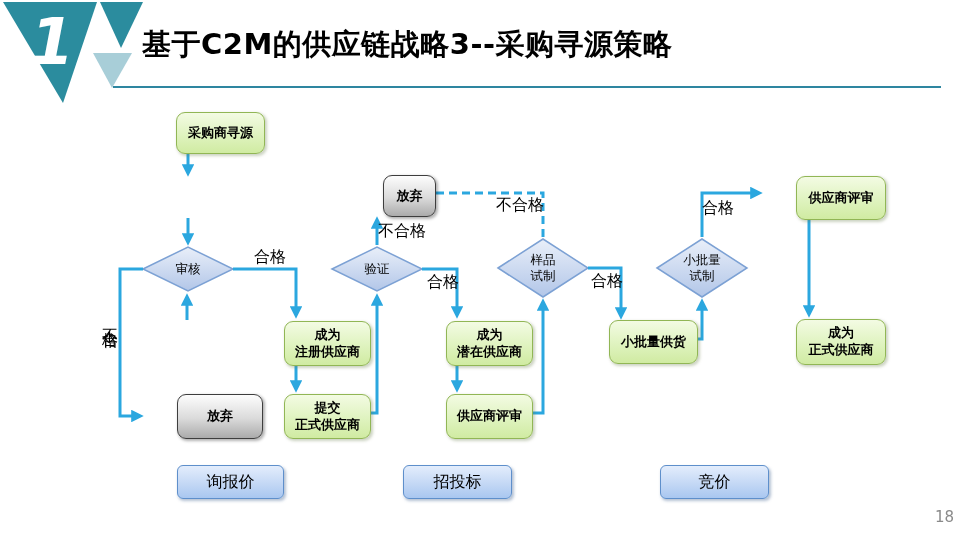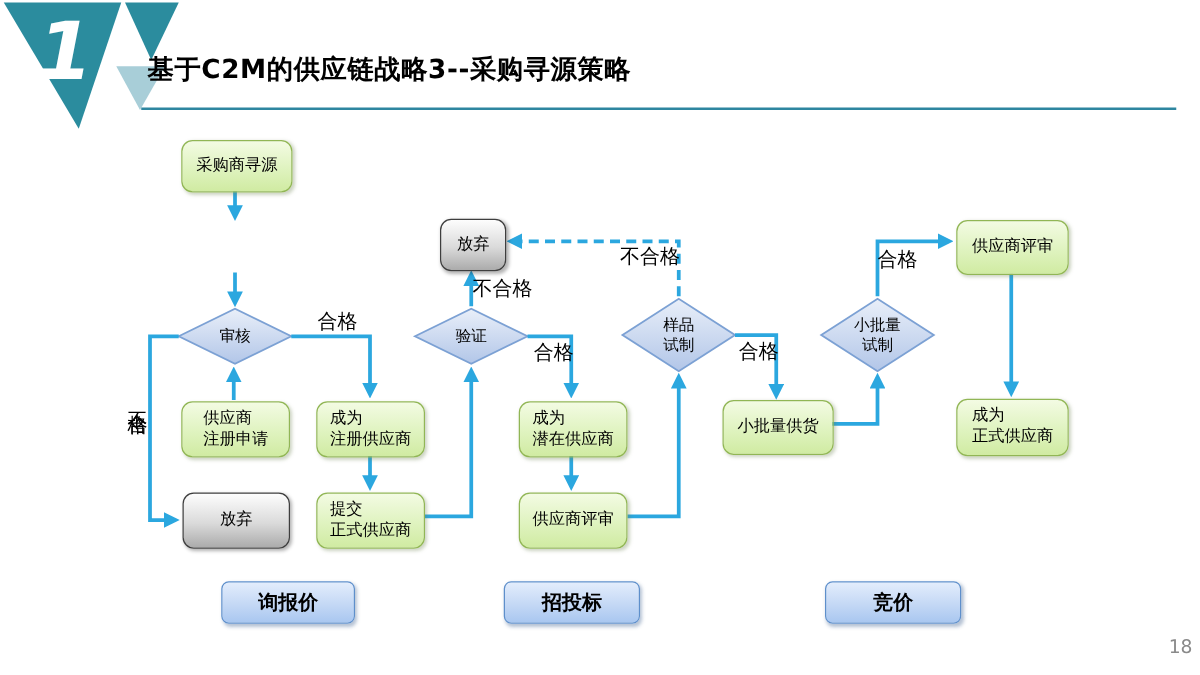--- a/index.html
+++ b/index.html
@@ -7,28 +7,28 @@
     position:relative;width:960px;height:540px;background:#ffffff;overflow:hidden;
     font-family:"DejaVu Sans","Liberation Sans",sans-serif;color:#000;
   }
   
   .emblem{position:absolute;left:0;top:0;width:160px;height:112px;}
   .badge-num{
     position:absolute;left:24px;top:0px;width:56px;height:84px;
     font-size:64px;font-weight:bold;font-style:italic;color:#fff;line-height:84px;text-align:center;
   }
   .page-title{
-    position:absolute;left:118px;top:25px;width:680px;
-    font-size:21px;font-weight:bold;letter-spacing:.5px;margin-top:16px;
+    position:absolute;left:142px;top:25px;width:680px;
+    font-size:29px;font-weight:bold;letter-spacing:.5px;
   }
   .title-rule{position:absolute;left:113px;top:86px;width:828px;height:2px;background:#2E86A0;}
   
   .proc,.abandon{
     position:absolute;border-radius:9px;display:flex;align-items:center;justify-content:center;
-    text-align:left;font-weight:normal;font-size:13px;line-height:1.3;white-space:pre-line;
+    text-align:center;font-weight:bold;font-size:13px;line-height:1.3;white-space:pre-line;margin-left:31px;
   }
   .proc{
     border:1.4px solid #91B655;
     background:linear-gradient(180deg,#F3FBE3 0%,#DFF3BF 55%,#D0EBA2 100%);
     box-shadow:1.5px 1.5px 3px rgba(110,130,80,.35);
   }
   .abandon{
     border:1.8px solid #3E3E3E;
     background:linear-gradient(180deg,#FDFDFD 0%,#DADADA 55%,#ABABAB 100%);
     box-shadow:1.5px 1.5px 3px rgba(0,0,0,.3);
@@ -36,21 +36,21 @@
   .dlabel{
     position:absolute;display:flex;align-items:center;justify-content:center;
     text-align:center;font-size:12.5px;line-height:1.25;white-space:pre-line;
   }
   .elabel{position:absolute;font-size:16px;background:rgba(255,255,255,.0);}
   .elabel.vert{writing-mode:vertical-rl;letter-spacing:2px;}
   .category{
     position:absolute;border:1.4px solid #5E8FCB;border-radius:6px;
     background:linear-gradient(180deg,#E3EDFC 0%,#C4D8F5 55%,#A9C7F0 100%);
     display:flex;align-items:center;justify-content:center;
-    font-weight:bold;font-size:16px;box-shadow:1.5px 2px 3px rgba(90,120,160,.45);
+    font-weight:normal;font-size:16px;box-shadow:1.5px 2px 3px rgba(90,120,160,.45);
   }
   .page-num{position:absolute;left:928px;top:508px;width:26px;font-size:15px;color:#8a8a8a;text-align:right;}
   svg.layer{position:absolute;left:0;top:0;}
 </style>
 </head>
 <body>
 
 <div class="slide">
 
   <svg class="emblem" width="160" height="112" viewBox="0 0 160 112">
@@ -92,22 +92,20 @@
       <path d="M502,413 H543 V302" marker-end="url(#arr)"></path>
       <path d="M543,237 V193 H409" marker-end="url(#arr)" stroke-dasharray="8 5"></path>
       <path d="M588,268 H621 V316" marker-end="url(#arr)"></path>
       <path d="M665,339 H702 V302" marker-end="url(#arr)"></path>
       <path d="M702,237 V193 H759" marker-end="url(#arr)"></path>
       <path d="M809,219 V314" marker-end="url(#arr)"></path>
     </g>
   </svg>
 
   <div class="proc" style="left:145px;top:112px;width:87px;height:40px">采购商寻源</div>
-  <div class="proc" style="left:145px;top:321px;width:85px;height:43px">供应商
-注册申请</div>
   <div class="abandon" style="left:146px;top:394px;width:84px;height:43px">放弃</div>
   <div class="proc" style="left:253px;top:321px;width:85px;height:43px">成为
 注册供应商</div>
   <div class="proc" style="left:253px;top:394px;width:85px;height:43px">提交
 正式供应商</div>
   <div class="abandon" style="left:352px;top:175px;width:51px;height:40px">放弃</div>
   <div class="proc" style="left:415px;top:321px;width:85px;height:43px">成为
 潜在供应商</div>
   <div class="proc" style="left:415px;top:394px;width:85px;height:43px">供应商评审</div>
   <div class="proc" style="left:578px;top:320px;width:87px;height:42px">小批量供货</div>

